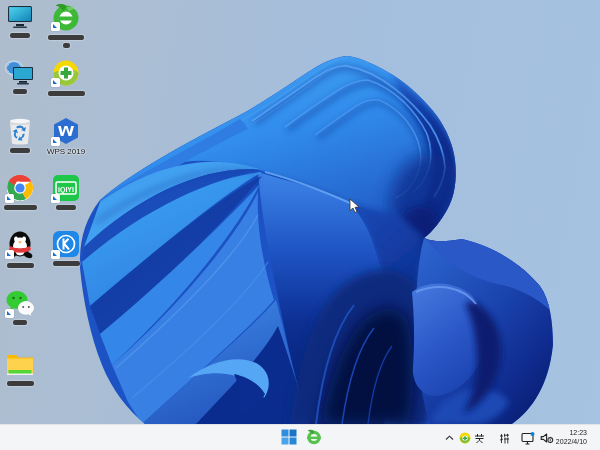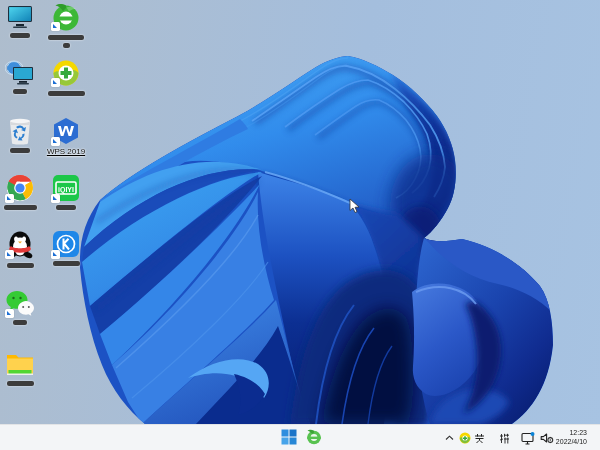--- a/index.html
+++ b/index.html
@@ -1,17 +1,17 @@
 <!DOCTYPE html>
 <html><head><meta charset="utf-8">
 <style>
 html,body{margin:0;padding:0;width:600px;height:450px;overflow:hidden;font-family:"Liberation Sans",sans-serif;}
 #desk{position:absolute;left:0;top:0;width:600px;height:450px;background:linear-gradient(100deg,#aebdcd 0%,#a4bedd 55%,#a7c3e2 100%);}
 #bloom{position:absolute;left:0;top:0;filter:blur(0.6px);}
-.ic{position:absolute;width:46px;text-align:center;text-decoration:underline;}
+.ic{position:absolute;width:46px;text-align:center;}
 .ic svg{display:block;margin:0 auto;}
 .lbl{margin-top:3px;display:flex;flex-direction:column;align-items:center;gap:2.5px;}
 .tb{height:5px;background:#3c3c3c;border-radius:2px;filter:blur(0.7px);box-shadow:0 0 2px rgba(255,255,255,0.85);}
 .wt{font-size:8px;color:#111;text-shadow:0 0 2px #fff,0 0 2px #fff;line-height:8px;}
 .arrow{position:absolute;left:8px;top:20px;width:9px;height:9px;background:#fff;border-radius:1.5px;box-shadow:0 0 1px rgba(0,0,0,.4);}
 .arrow:after{content:"";position:absolute;left:2px;top:2px;width:0;height:0;border:2.5px solid transparent;border-bottom-color:#1d6fd4;border-left-color:#1d6fd4;}
 #bar{position:absolute;left:0;top:424px;width:600px;height:26px;background:#f3f5f7;border-top:1px solid #e2e4e6;box-sizing:border-box;}
 .bic{position:absolute;top:4px;width:16px;height:16px;}
 .tray{position:absolute;top:0;height:26px;display:flex;align-items:center;}
 .clk{position:absolute;right:13px;top:4px;text-align:right;font-size:7px;line-height:8.5px;color:#1a1a1a;}

